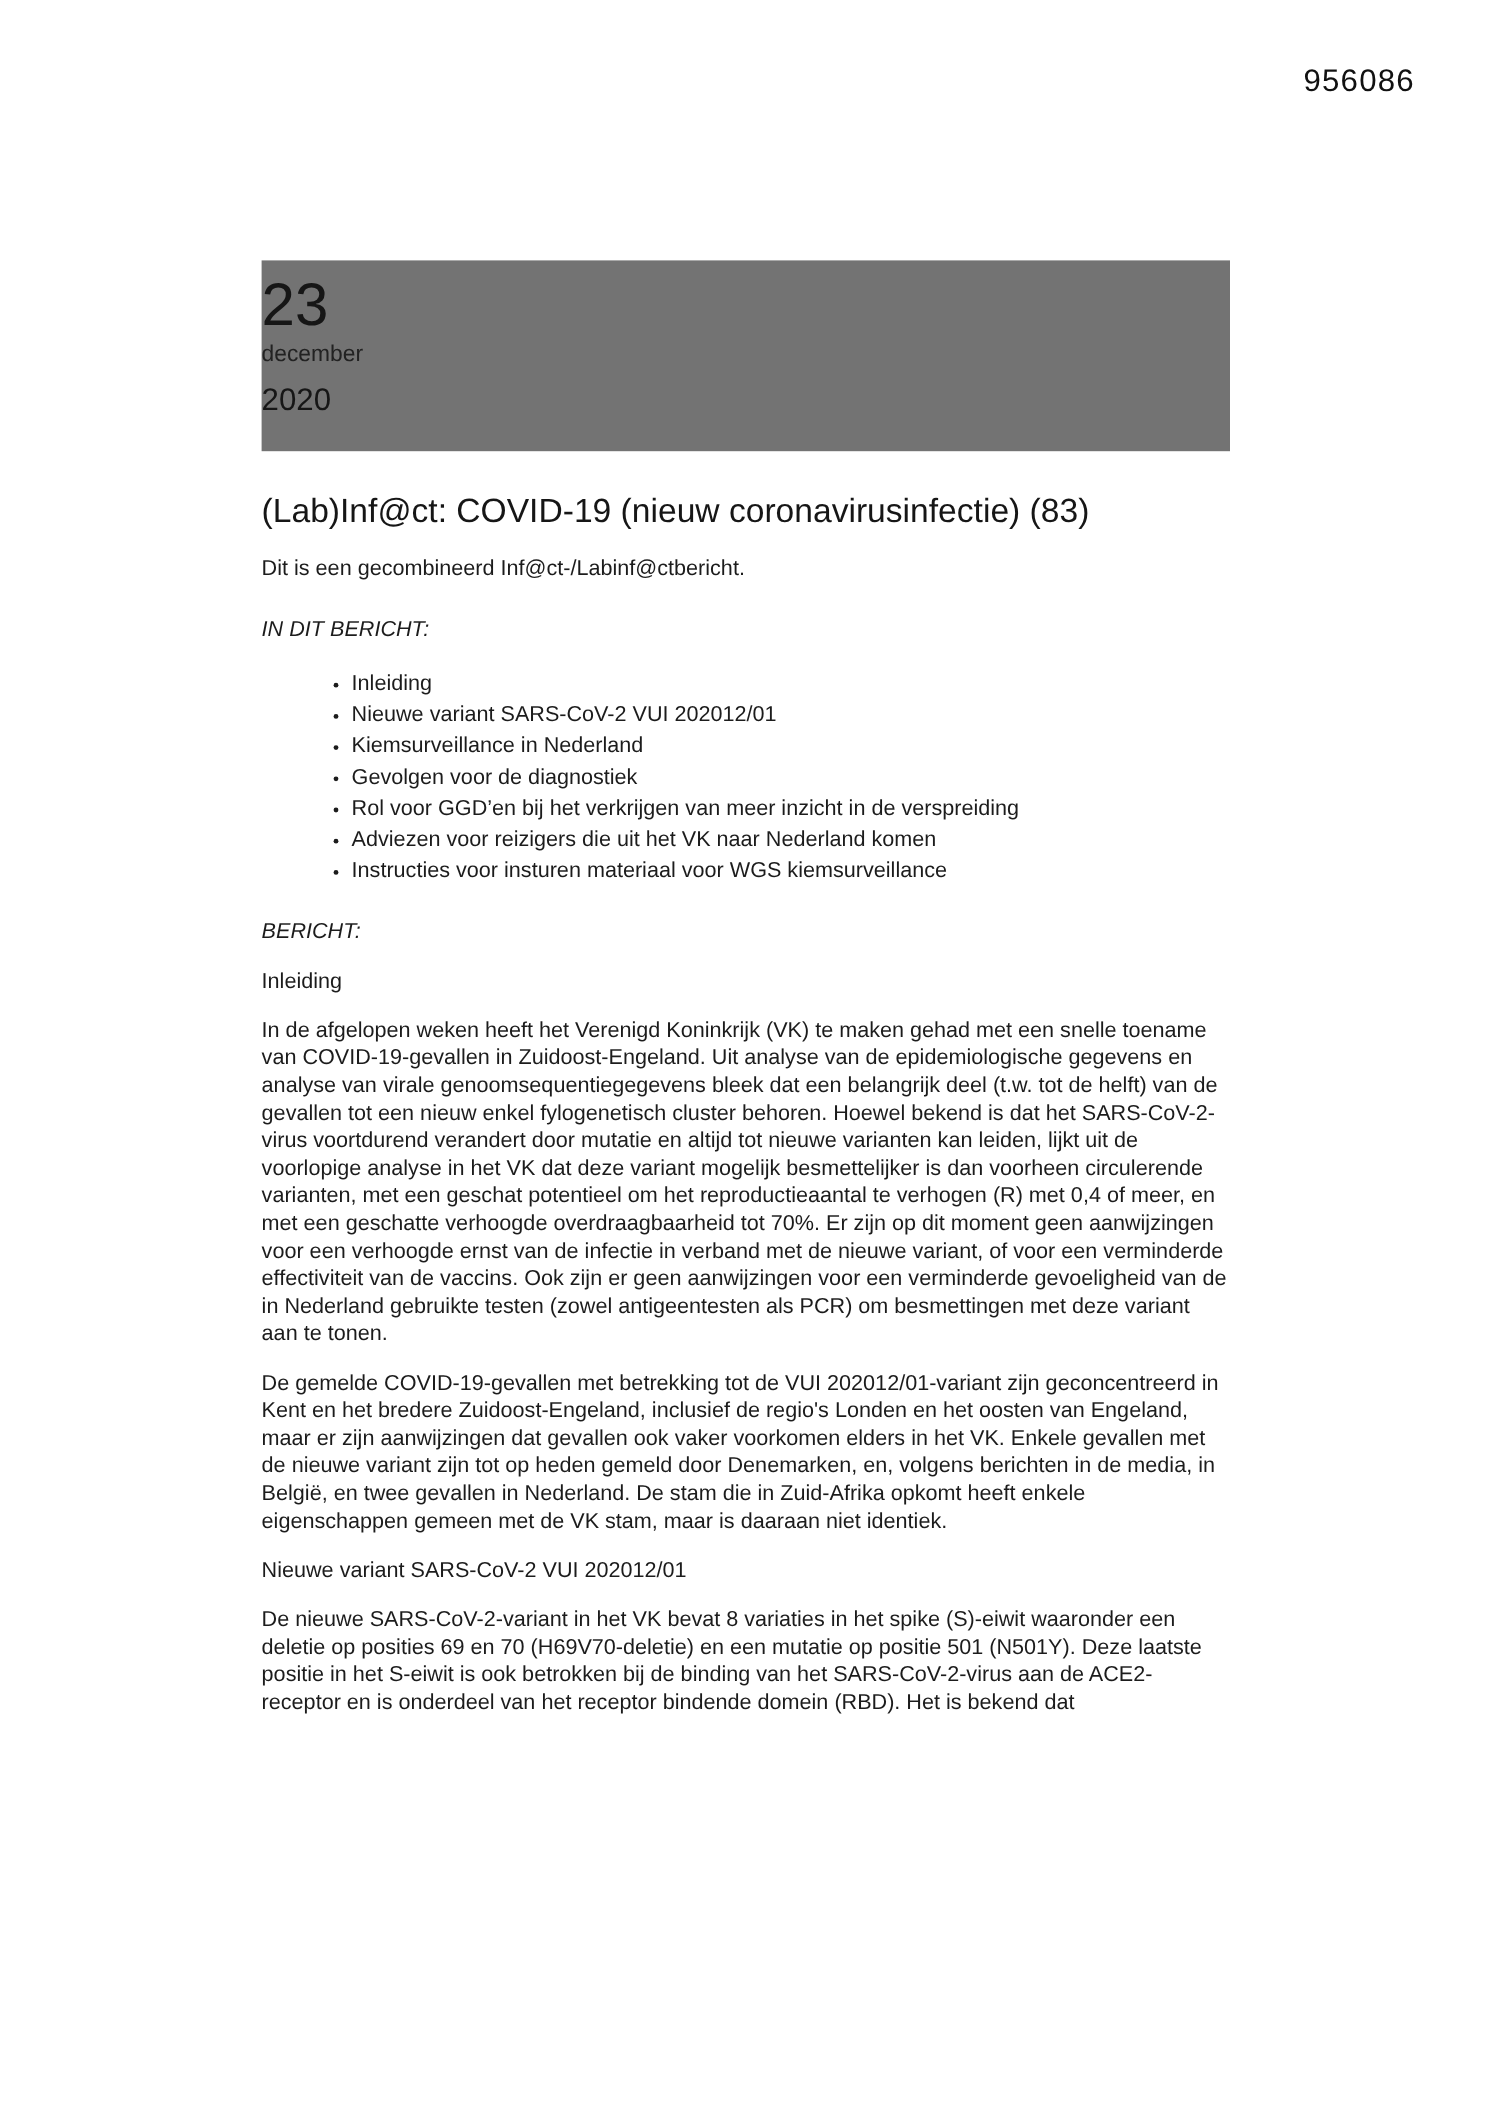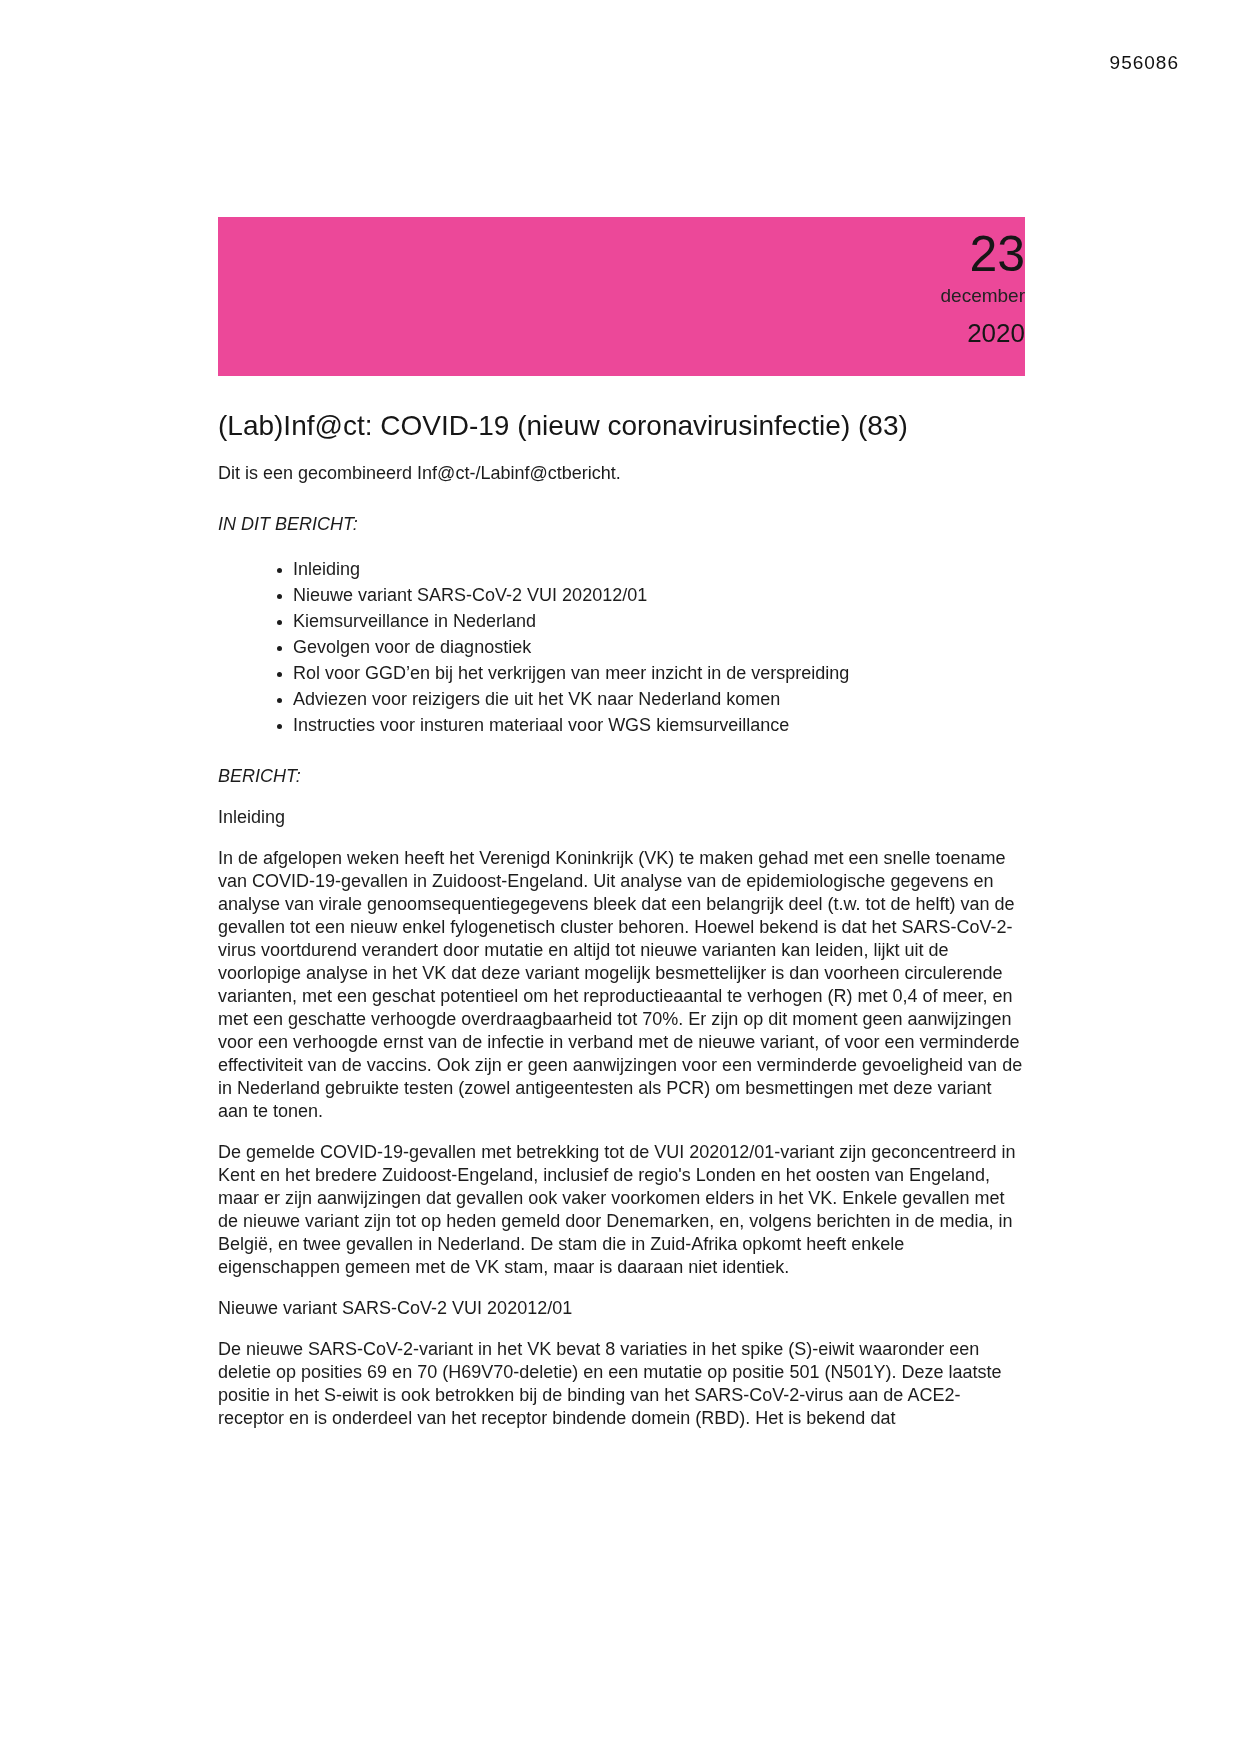--- a/index.html
+++ b/index.html
@@ -12,33 +12,33 @@
     height: 1754px;
     position: relative;
     font-family: "Liberation Sans", sans-serif;
     color: #1c1c1c;
     overflow: hidden;
   }
   .doc-number {
     position: absolute;
     top: 52px;
     right: 62px;
-    font-size: 19px;
+    font-size: 26px;
     letter-spacing: 1px;
     color: #111111;
   }
   .content {
     position: absolute;
     left: 218px;
     top: 217px;
     width: 807px;
   }
   .date-box {
-    background: #ec4899;
-    text-align: right;
+    background: #737373;
+    text-align: left;
     padding: 8px 0 24px 0;
   }
   .date-day {
     font-size: 50px;
     line-height: 58px;
     color: #161616;
   }
   .date-month {
     font-size: 19px;
     line-height: 21px;

